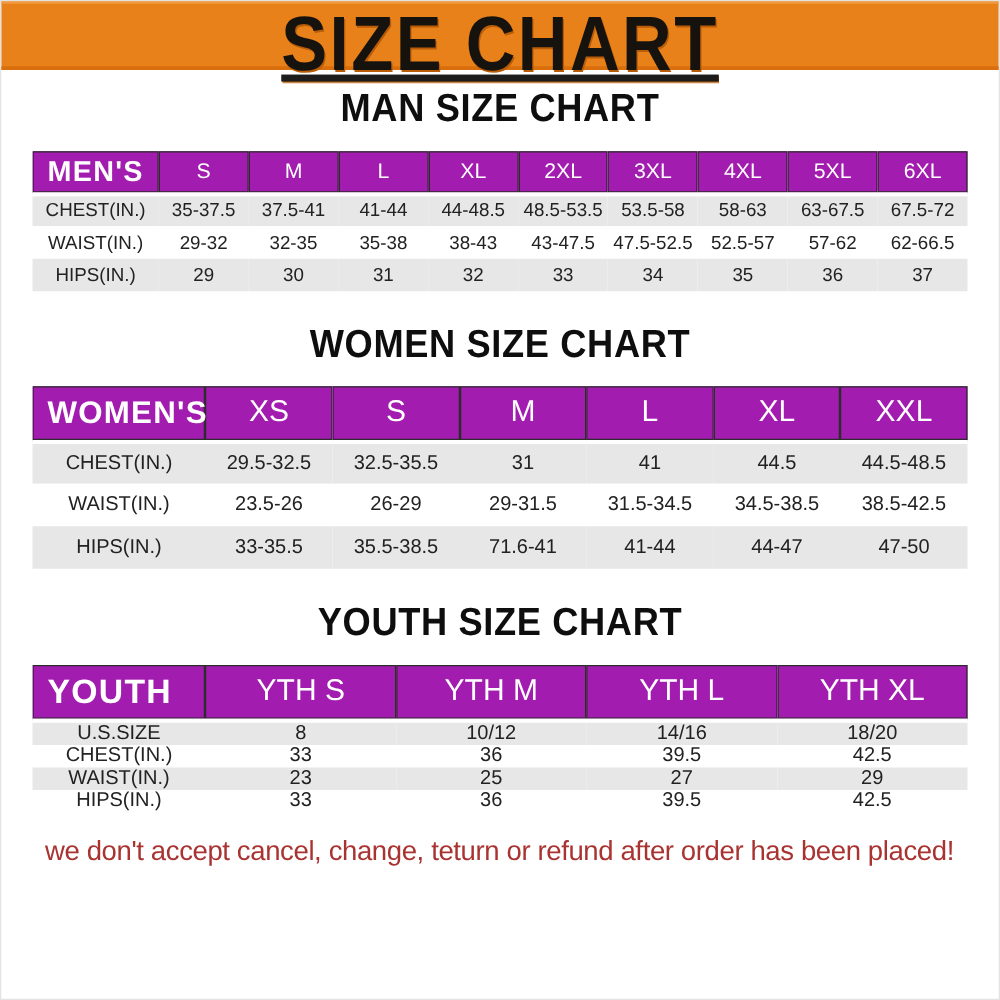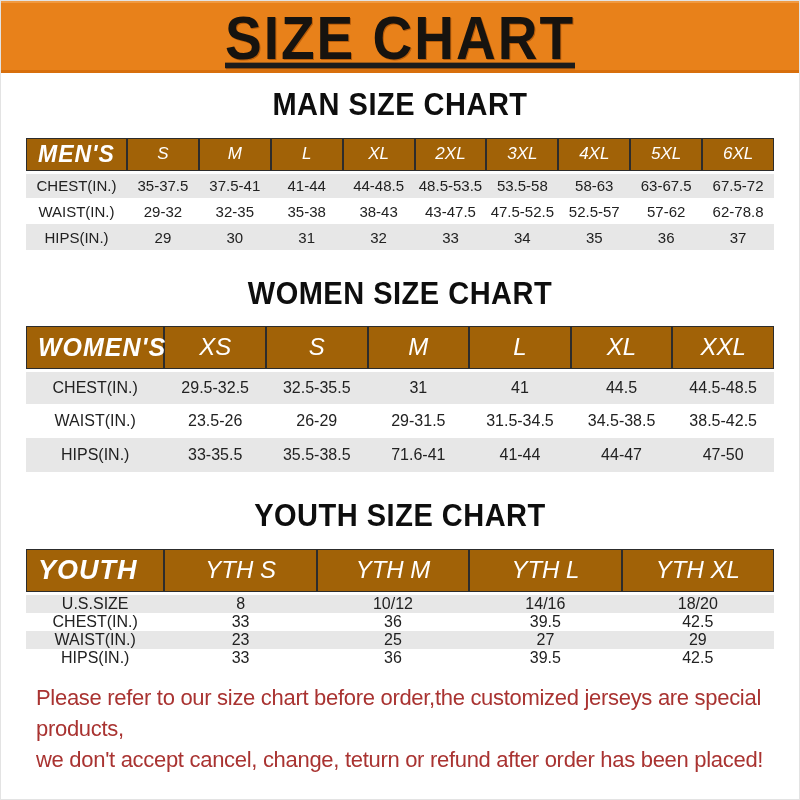--- a/index.html
+++ b/index.html
@@ -12,25 +12,25 @@
   }
   .page {
     width: 800px; height: 800px;
     background: #ffffff;
     border: 1px solid #e3e3e3;
     overflow: hidden;
   }
 
   
   .banner {
-    height: 72px;
+    height: 55px;
     background: #e8811a;
     border-top: 2px solid #f09a42;
     border-bottom: 3px solid #d86f0c;
-    display: flex; align-items: flex-end; justify-content: center; text-decoration: underline;
+    display: flex; align-items: flex-start; justify-content: center; text-decoration: underline;
   }
   .banner h1 {
     font-size: 55px;
     font-weight: bold;
     color: #16130f;
     letter-spacing: 2px;
     transform: scaleY(1.12);
     text-shadow: 1px 1px 0 #b85c08;
     white-space: nowrap;
   }
@@ -44,26 +44,25 @@
     transform: scaleY(1.08);
   }
   .size-table {
     width: 748px;
     margin: 0 auto;
     border-collapse: collapse;
     table-layout: fixed;
     text-align: center;
   }
   .size-table thead th {
-    background: #a16207;
+    background: #a21caf;
     color: #ffffff;
     font-weight: normal;
     border-bottom: 3px solid #ffffff;
     box-shadow: inset 0 0 0 1px #2c2c2c;
-    font-style: italic;
   }
   .size-table thead th.group-label {
     font-weight: bold;
     text-align: left;
     padding-left: 12px;
     letter-spacing: 1px;
   }
   .size-table tbody tr:nth-child(odd)  { background: #e7e7e7; }
   .size-table tbody tr:nth-child(even) { background: #ffffff; }
   .size-table td { color: #222; }
@@ -160,21 +159,21 @@
             <tr>
               <td class="row-label">WAIST(IN.)</td>
               <td>29-32</td>
               <td>32-35</td>
               <td>35-38</td>
               <td>38-43</td>
               <td>43-47.5</td>
               <td>47.5-52.5</td>
               <td>52.5-57</td>
               <td>57-62</td>
-              <td>62-78.8</td>
+              <td>62-66.5</td>
             </tr>
             <tr>
               <td class="row-label">HIPS(IN.)</td>
               <td>29</td>
               <td>30</td>
               <td>31</td>
               <td>32</td>
               <td>33</td>
               <td>34</td>
               <td>35</td>
@@ -285,17 +284,16 @@
               <td>36</td>
               <td>39.5</td>
               <td>42.5</td>
             </tr>
           </tbody>
         </table>
       </section>
     </div>
 
   <footer class="footer-note">
-    <div>Please refer to our size chart before order,the customized jerseys are special products,</div>
     <div>we don't accept cancel, change, teturn or refund after order has been placed!</div>
   </footer>
 
 </div>
 
 </body></html>

